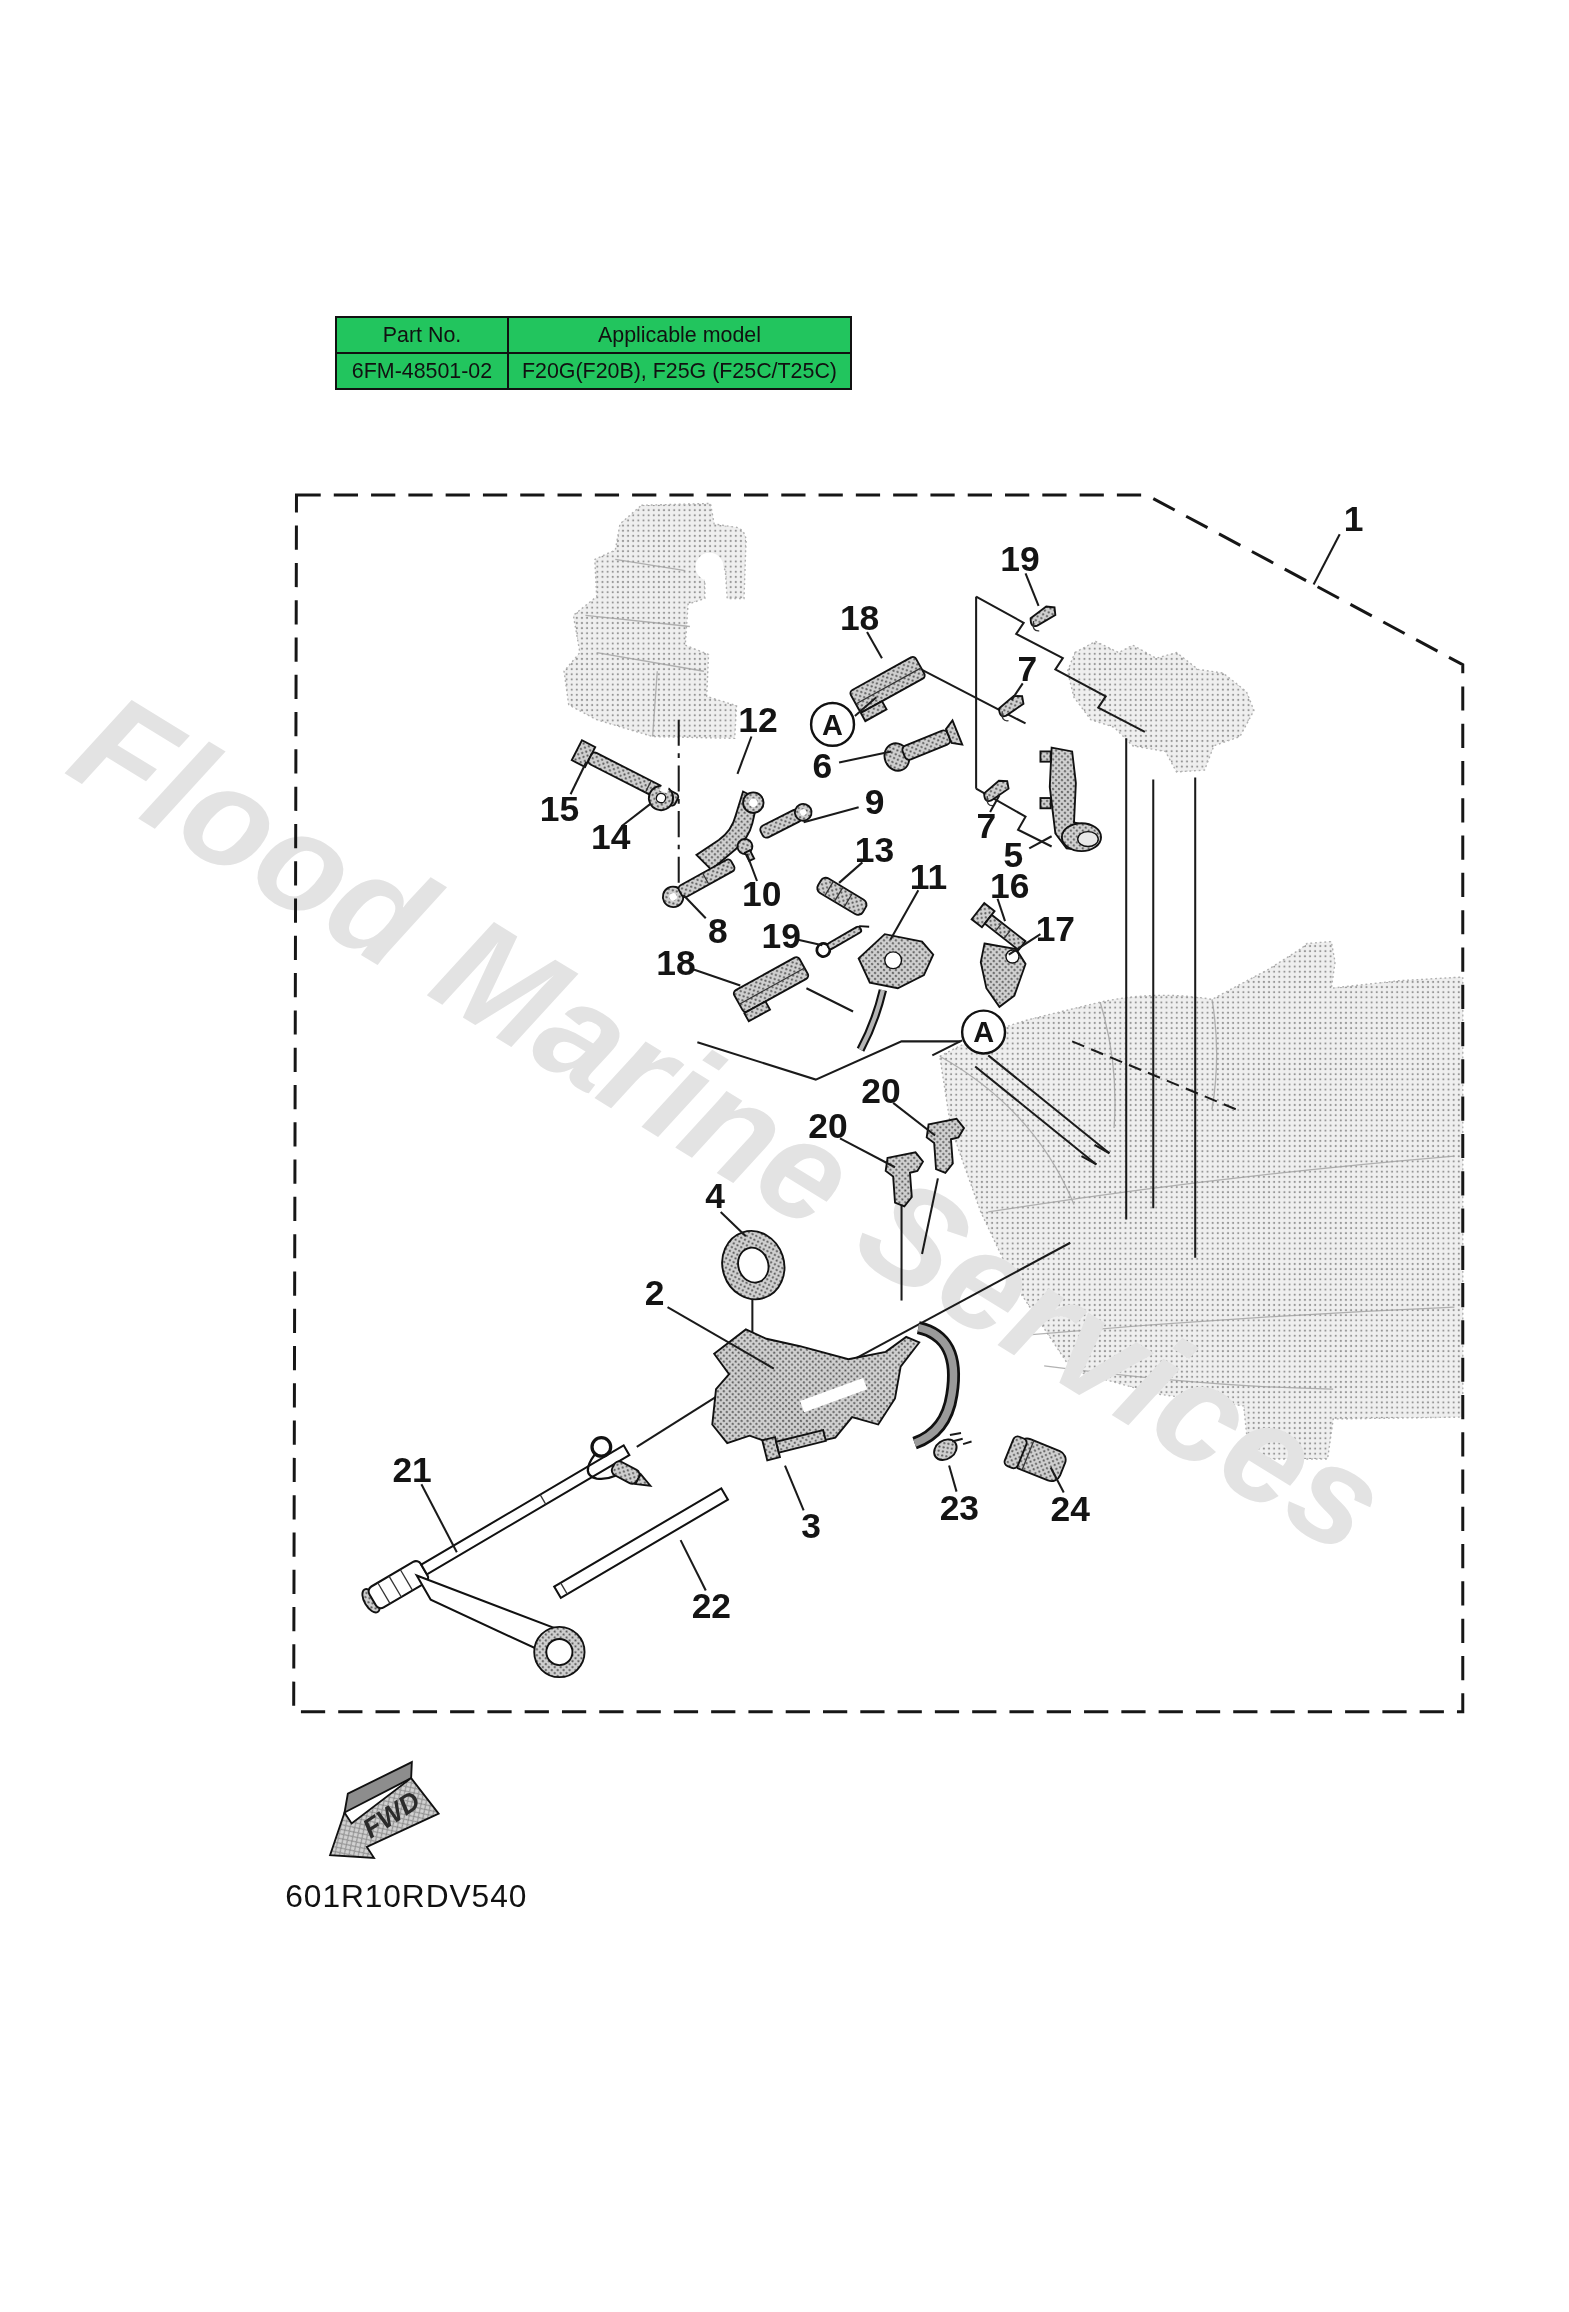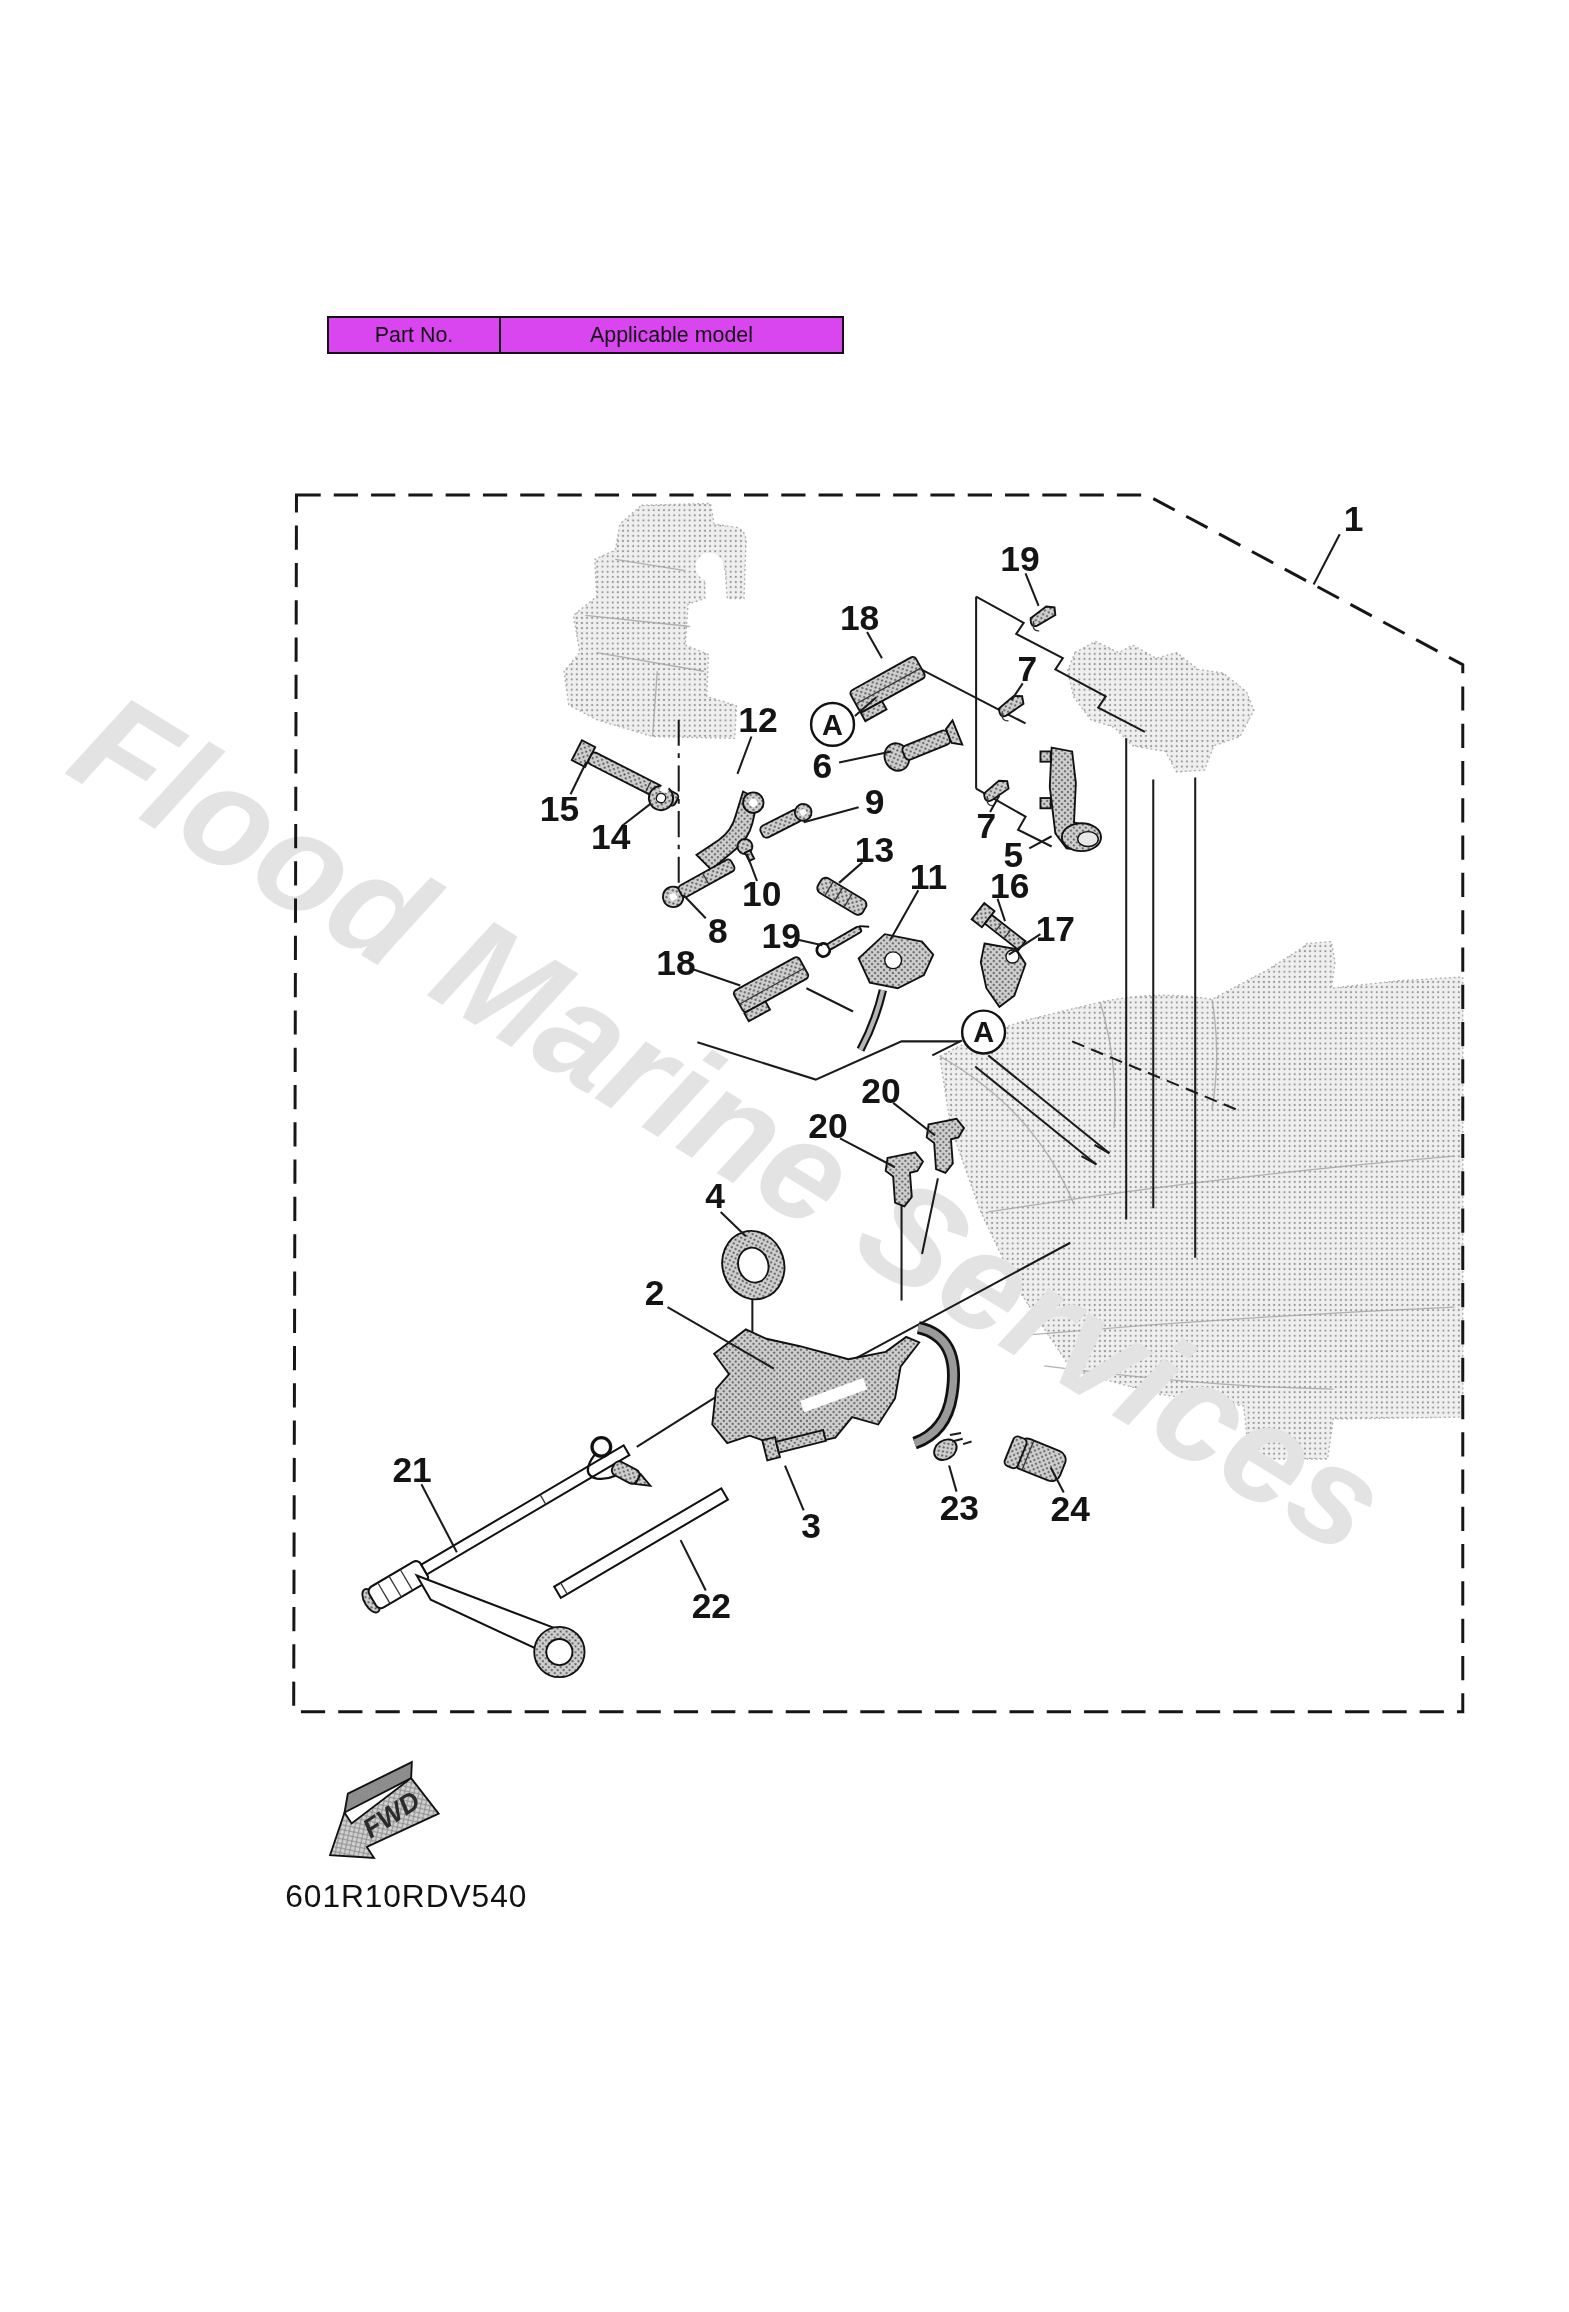--- a/index.html
+++ b/index.html
@@ -1,19 +1,19 @@
 <!DOCTYPE html>
 <html style="font-size:15px"><head>
 <meta charset="utf-8">
 <style>
   html,body{margin:0;padding:0;background:#ffffff;}
   .page{position:relative;width:1570px;height:2313px;background:#fff;overflow:hidden;
         font-family:"Liberation Sans", sans-serif;}
-  table.part-table{position:absolute;left:327px;top:316px;width:515px;border-collapse:collapse;
-        table-layout:fixed;background:#d946ef;}
+  table.part-table{position:absolute;left:335px;top:316px;width:515px;border-collapse:collapse;
+        table-layout:fixed;background:#22c55e;}
   table.part-table th, table.part-table td{border:2.3px solid #111;font-weight:normal;
         font-size:21.4px;color:#111;text-align:center;padding:0;height:34px;line-height:34px;
         white-space:nowrap;overflow:hidden;}
   table.part-table col.c1{width:172px;} table.part-table col.c2{width:343px;}
   svg.diagram{position:absolute;left:0;top:0;}
   .pt{fill:url(#ht);stroke:#111;stroke-width:2;}
   .wh{fill:#fff;stroke:#111;stroke-width:2.2;}
   .ln{stroke:#1a1a1a;stroke-width:2.2;fill:none;}
   .thin{stroke:#333;stroke-width:1.4;fill:none;}
   .ghost{fill:url(#st);stroke:#b0b0b0;stroke-width:1.5;stroke-dasharray:2 3;}
@@ -32,20 +32,24 @@
 
   <table class="part-table">
     <colgroup>
         <col class="c1">
         <col class="c2">
       </colgroup>
     <tbody>
         <tr>
       <th>Part No.</th>
       <th>Applicable model</th>
+    </tr>
+    <tr>
+      <td>6FM-48501-02</td>
+      <td>F20G(F20B), F25G (F25C/T25C)</td>
     </tr>
   </tbody>
     </table>
 
   <svg class="diagram" width="1570" height="2313" viewBox="0 0 1684 2481">
     <defs>
       <pattern id="ht" width="4.5" height="4.5" patternUnits="userSpaceOnUse" patternTransform="rotate(45)">
         <rect width="4.5" height="4.5" fill="#cfcfcf"></rect>
           <circle cx="2.2" cy="2.2" r="1.15" fill="#585858"></circle>
       </pattern>

